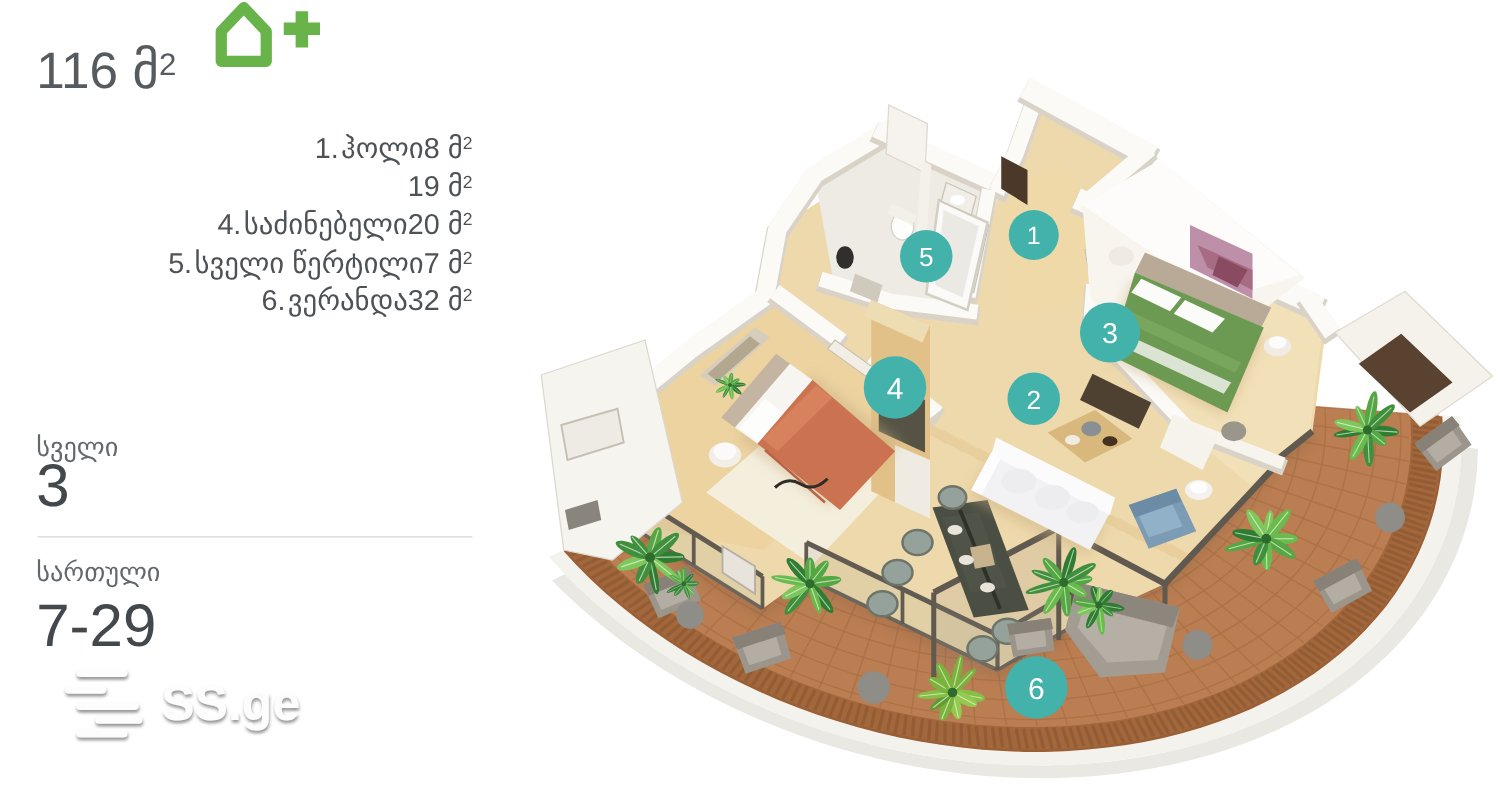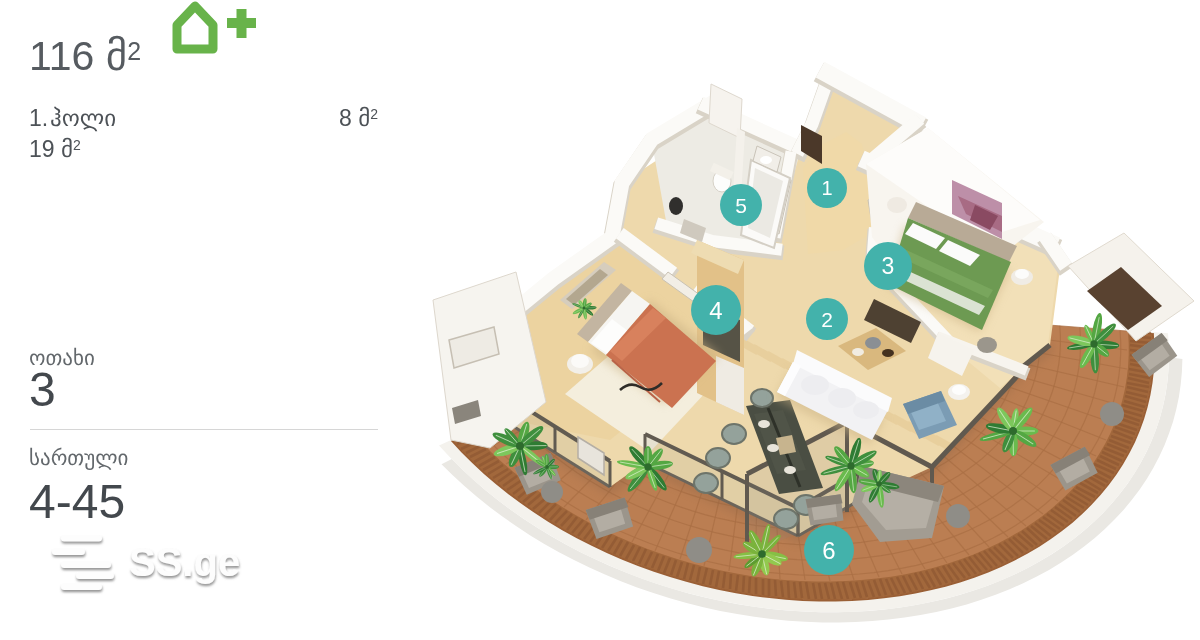--- a/index.html
+++ b/index.html
@@ -1,47 +1,59 @@
 <!DOCTYPE html>
 <html><head><meta charset="utf-8"><style>
 html,body{margin:0;padding:0;background:#fff;width:1200px;height:640px;overflow:hidden;position:relative}
 body,div{font-family:"Liberation Sans",sans-serif}
 .abs{position:absolute}
 .lbl{font-size:21px;color:#63686c}
 .big{font-size:48px;color:#43484d}
-.row{display:flex;justify-content:space-between;height:30.6px}
+.row{display:flex;justify-content:flex-end;height:30.6px}
 sup.u{font-size:14px;position:relative;top:-7px;vertical-align:baseline}
 </style></head><body>
 
 <div class="abs" style="left:29px;top:32px;font-size:41px;color:#565b60">116 მ<sup style="font-size:25px;position:relative;top:-10px;vertical-align:baseline">2</sup></div>
 
 <svg class="abs" style="left:168px;top:0px" width="100" height="56" viewBox="0 0 100 56">
 <path d="M9 49 L9 25 L27 6 L45 25 L45 49 Z" fill="none" stroke="#68b34a" stroke-width="9" stroke-linejoin="round"></path>
 <path d="M59 23 L88 23 M73.5 9 L73.5 38" stroke="#68b34a" stroke-width="10"></path>
 </svg>
 
 <div class="abs" style="left:29px;top:103px;width:349px;font-size:23px;color:#4d5257;line-height:30.6px">
 <div class="row">
       <span><span style="display:inline-block;width:21px">1.</span>ჰოლი</span>
       <span>8 მ<sup class="u">2</sup></span>
     </div>
 <div class="row">
       <span>19 მ<sup class="u">2</sup></span>
     </div>
+<div class="row">
+      <span><span style="display:inline-block;width:21px">4.</span>საძინებელი</span>
+      <span>20 მ<sup class="u">2</sup></span>
+    </div>
+<div class="row">
+      <span><span style="display:inline-block;width:21px">5.</span>სველი წერტილი</span>
+      <span>7 მ<sup class="u">2</sup></span>
+    </div>
+<div class="row">
+      <span><span style="display:inline-block;width:21px">6.</span>ვერანდა</span>
+      <span>32 მ<sup class="u">2</sup></span>
+    </div>
 </div>
 
-<div class="abs lbl" style="left:29px;top:346px">ოთახი</div>
+<div class="abs lbl" style="left:29px;top:346px">სველი</div>
 
 <div class="abs big" style="left:29px;top:362px">3</div>
 
 <div class="abs" style="left:30px;top:429px;width:348px;height:1px;background:#d6d6d6"></div>
 
 <div class="abs lbl" style="left:29px;top:446px">სართული</div>
 
-<div class="abs big" style="left:29px;top:474px">4-45</div>
+<div class="abs big" style="left:29px;top:474px">7-29</div>
 
 <svg class="abs" style="left:46px;top:518px" width="220" height="85" viewBox="0 0 220 85">
 <g filter="url(#ds)">
 <g fill="#fdfdfd">
 <rect x="15" y="17" width="41" height="6.5" rx="3.2"></rect>
 <rect x="6" y="30.5" width="33" height="6.5" rx="3.2"></rect>
 <rect x="15" y="43.5" width="50" height="6.5" rx="3.2"></rect>
 <rect x="30" y="54.5" width="38" height="6.5" rx="3.2"></rect>
 <rect x="15" y="65.5" width="41" height="6.5" rx="3.2"></rect>
 </g>

